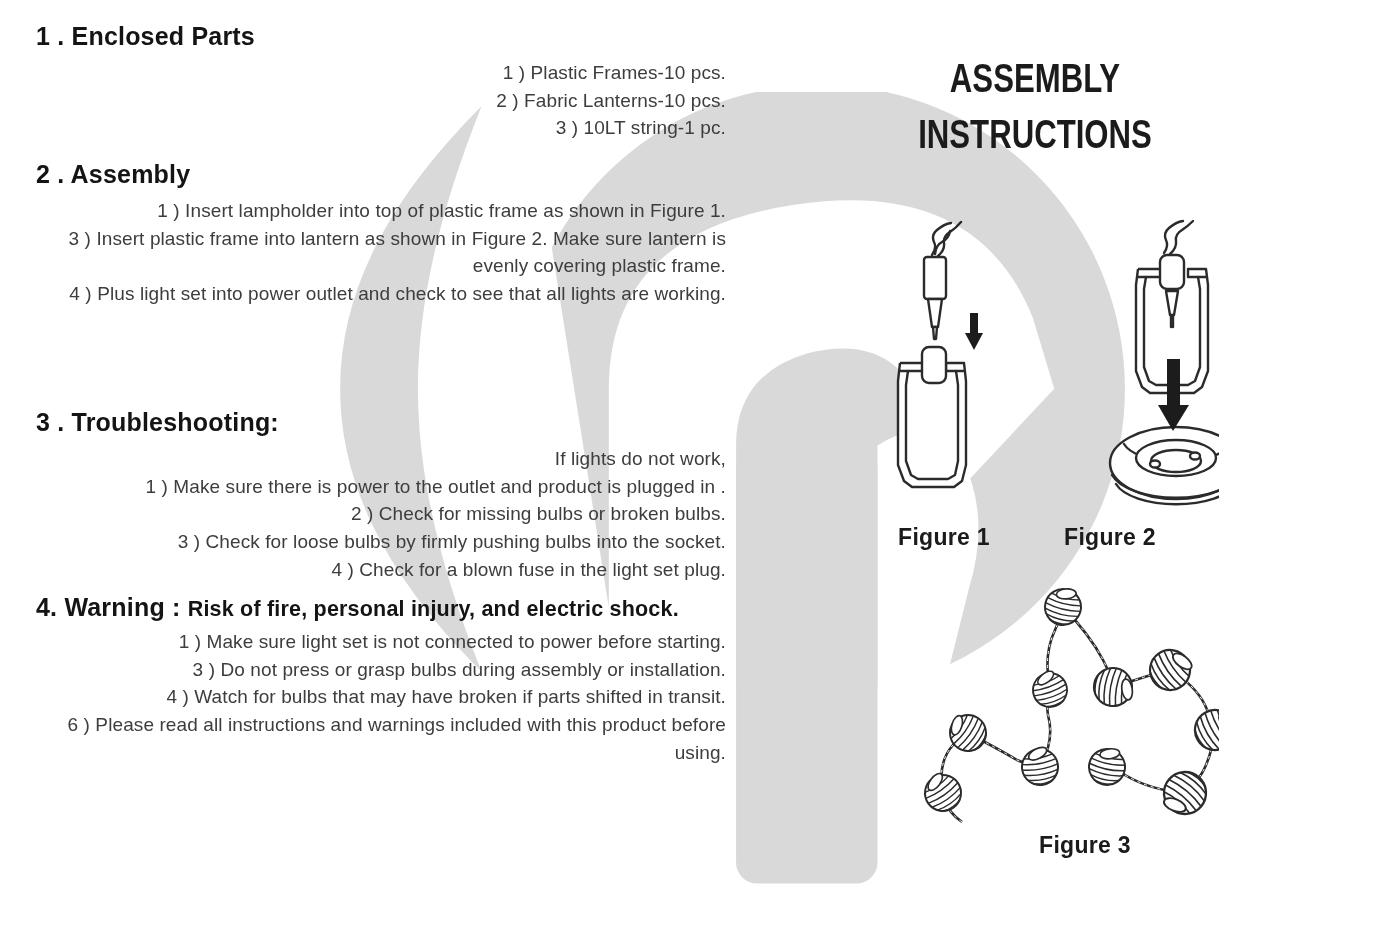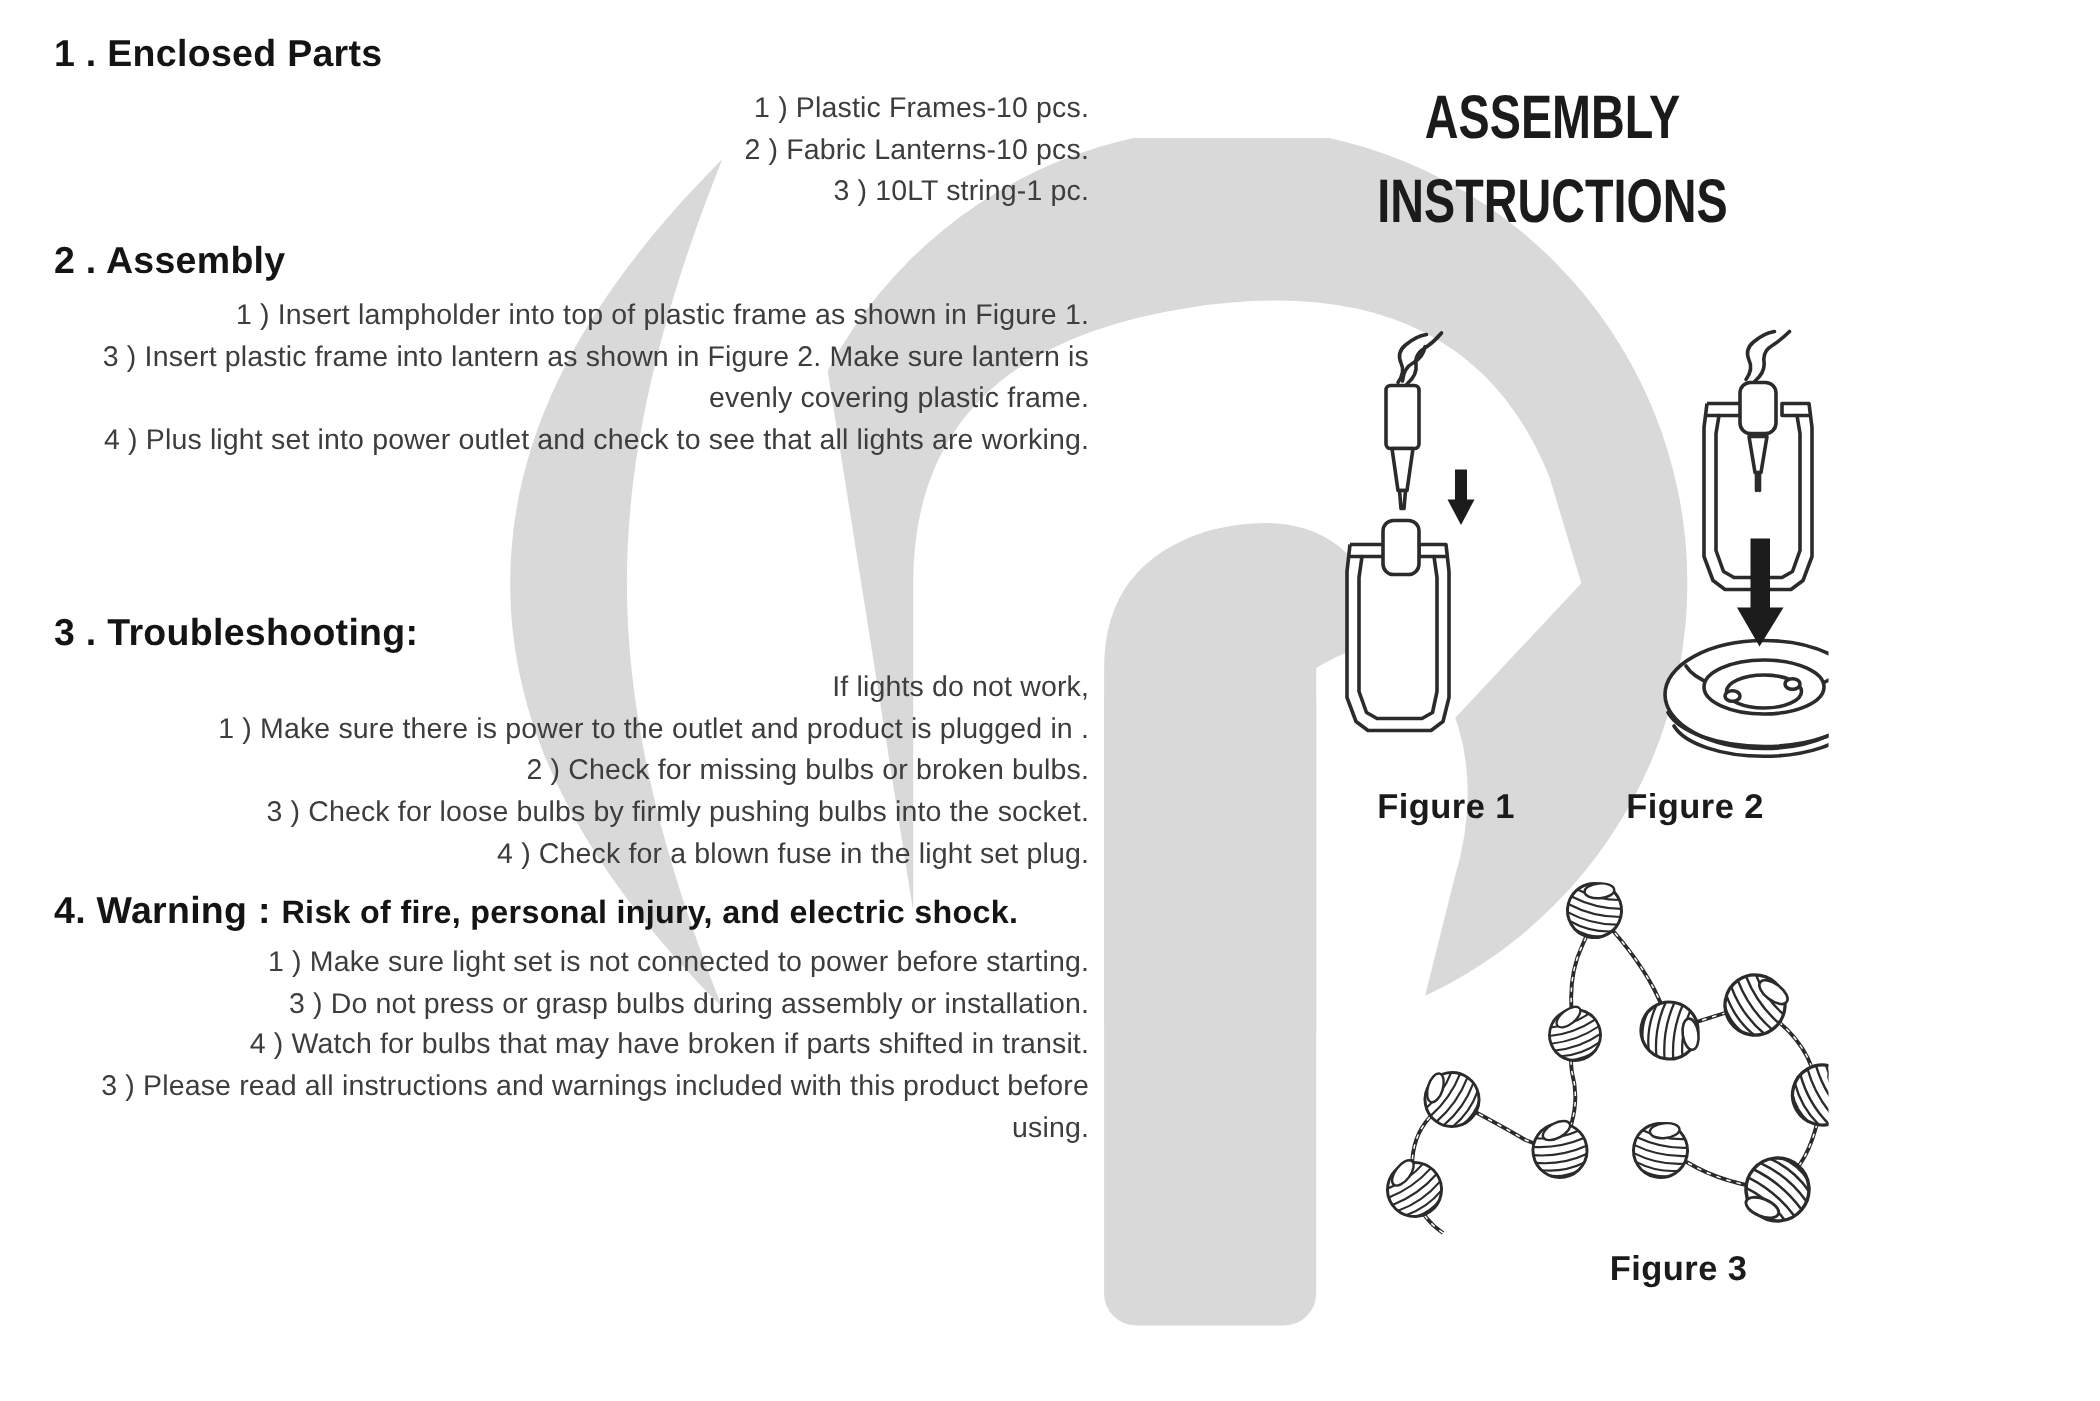--- a/index.html
+++ b/index.html
@@ -13,21 +13,21 @@
   .col-left{position:absolute;left:36px;top:0;width:690px;z-index:2;}
   .section{position:absolute;left:0;width:690px;}
   .sec-head{font-size:25px;font-weight:bold;color:#141414;letter-spacing:.2px;margin:0 0 8px 0;}
   .sec-item{font-size:19px;line-height:27.7px;color:#3d3d3d;letter-spacing:.1px;margin:0;text-align:right;}
   .warn-detail{font-size:21.5px;font-weight:bold;color:#141414;}
 
   
   .doc-title{position:absolute;left:870px;top:50px;width:330px;text-align:center;z-index:2;color:#1b1b1b;}
   .doc-title .t-line{font-size:41px;font-weight:bold;line-height:56px;transform:scaleX(.76);transform-origin:50% 50%;white-space:nowrap;}
 
-  .figure-caption{position:absolute;font-size:23px;font-weight:bold;color:#1b1b1b;text-align:right;z-index:2;letter-spacing:.3px;}
+  .figure-caption{position:absolute;font-size:23px;font-weight:bold;color:#1b1b1b;text-align:center;z-index:2;letter-spacing:.3px;}
   .diagram-label{position:absolute;font-size:27px;color:#1f1f1f;letter-spacing:1px;z-index:2;}
 
   svg.diagram{position:absolute;z-index:1;}
   .ln{fill:none;stroke:#2b2b2b;stroke-width:2.4;stroke-linecap:round;stroke-linejoin:round;}
   .lnf{fill:#ffffff;stroke:#2b2b2b;stroke-width:2.4;stroke-linejoin:round;}
   .blk{fill:#1c1c1c;stroke:none;}
 
   
   .brand{position:absolute;left:1240px;top:826px;width:144px;text-align:center;z-index:2;color:#8b5cf6;}
   .brand .mark{width:56px;height:58px;margin:0 auto;display:block;}
@@ -82,21 +82,21 @@
       <p class="sec-item">3 ) Check for loose bulbs by firmly pushing bulbs into the socket.</p>
       <p class="sec-item">4 ) Check for a blown fuse in the light set plug.</p>
     </div>
 
     <div class="section" style="top:593px">
       <p class="sec-head" style="margin-bottom:6px"><span>4. Warning :</span>
         <span class="warn-detail">Risk of fire, personal injury, and electric shock.</span></p>
       <p class="sec-item">1 ) Make sure light set is not connected to power before starting.</p>
       <p class="sec-item">3 ) Do not press or grasp bulbs during assembly or installation.</p>
       <p class="sec-item">4 ) Watch for bulbs that may have broken if parts shifted in transit.</p>
-      <p class="sec-item">3 ) Please read all instructions and warnings included with this product before using.</p>
+      <p class="sec-item">6 ) Please read all instructions and warnings included with this product before using.</p>
     </div>
   </div>
 
   <div class="doc-title">
     <div class="t-line">ASSEMBLY</div>
     <div class="t-line">INSTRUCTIONS</div>
   </div>
 
   <svg class="diagram" style="left:878px;top:213px" width="132" height="300" viewBox="0 0 132 300">
     <path class="ln" d="M54,42 q5,-7 2,-13 q-3,-7 3,-12 q7,-6 14,-7"></path>

